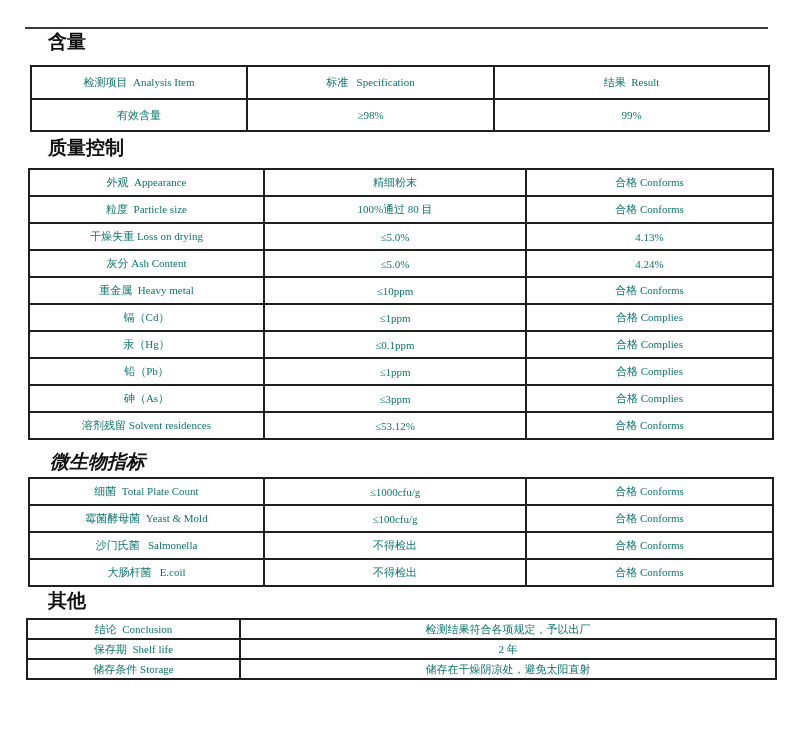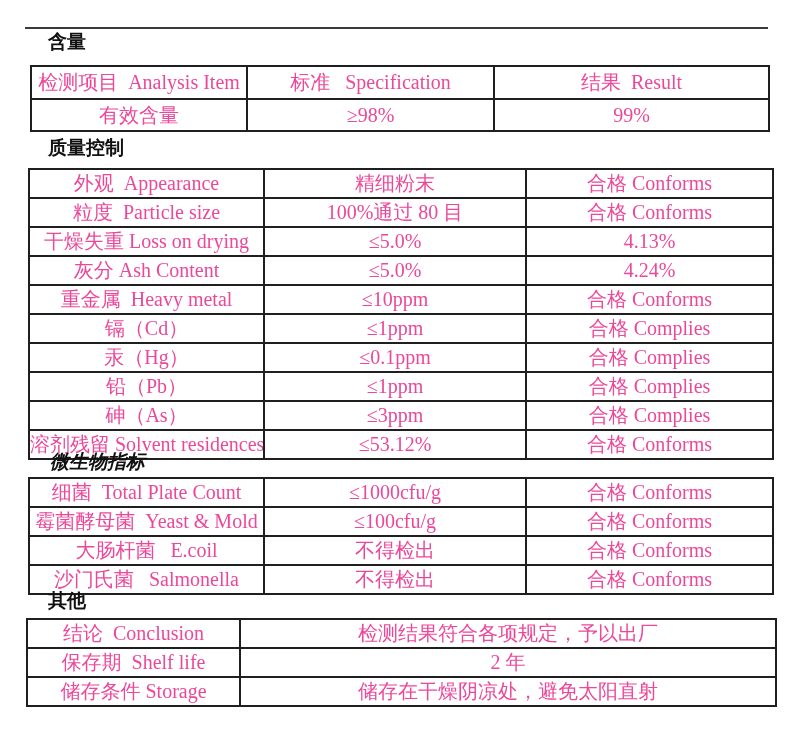--- a/index.html
+++ b/index.html
@@ -25,24 +25,24 @@
   .s2{left:50px;top:451px;font-style:italic;}
   .s3{left:48px;top:590px;}
   table{
     position:absolute;
     border-collapse:collapse;
     table-layout:fixed;
   }
   td,th{
     border:2px solid #1f1f1f;
     text-align:center;vertical-align:middle;
-    font-size:20px;font-weight:normal;
+    font-size:11px;font-weight:normal;
     white-space:pre;
     padding:0;overflow:hidden;
-    color:#ec4899;
+    color:#0f766e;
   }
   .t1{left:30px;top:65px;width:738px;}
   .t1 tr{height:32px;}
   .t1 tr.hrow{height:33px;}
   .t2{left:28px;top:168px;width:744px;}
   .t2 tr{height:27px;}
   .t3{left:28px;top:477px;width:744px;}
   .t3 tr{height:27px;}
   .t4{left:26px;top:618px;width:749px;}
   .t4 tr{height:20px;}
@@ -151,26 +151,26 @@
         <td>细菌  Total Plate Count</td>
         <td>≤1000cfu/g</td>
         <td>合格 Conforms</td>
       </tr>
       <tr>
         <td>霉菌酵母菌  Yeast &amp; Mold</td>
         <td>≤100cfu/g</td>
         <td>合格 Conforms</td>
       </tr>
       <tr>
-        <td>大肠杆菌   E.coil</td>
+        <td>沙门氏菌   Salmonella</td>
         <td>不得检出</td>
         <td>合格 Conforms</td>
       </tr>
       <tr>
-        <td>沙门氏菌   Salmonella</td>
+        <td>大肠杆菌   E.coil</td>
         <td>不得检出</td>
         <td>合格 Conforms</td>
       </tr>
     </tbody>
   </table>
 
   <h2 class="sec-title s3">其他</h2>
 
   <table class="t4">
     <colgroup>

